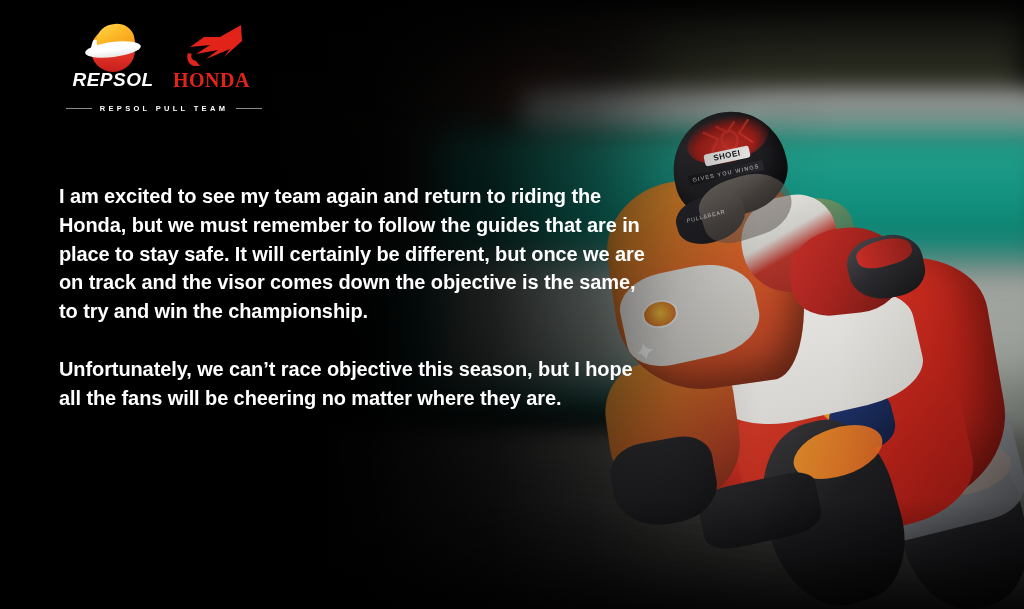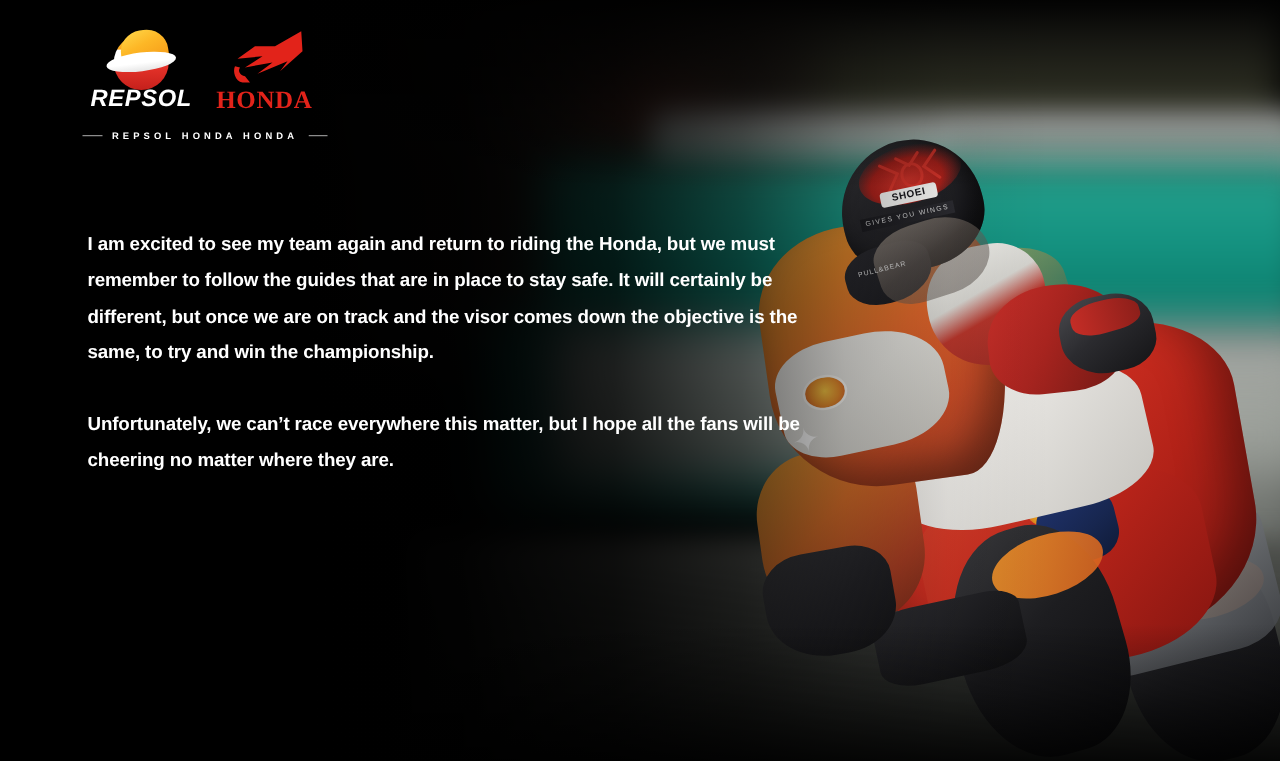--- a/index.html
+++ b/index.html
@@ -478,25 +478,24 @@
   }
 
   
   .quote {
     position: absolute;
     left: 59px; top: 182px;
     width: 590px;
     z-index: 20;
     font-family: "Liberation Sans", sans-serif;
     font-weight: bold;
-    font-size: 15px;
+    font-size: 20px;
     line-height: 28.8px;
     color: #ffffff;
     letter-spacing: -0.1px;
-    margin-left: 11px;
   }
   .quote p { margin: 0; }
   .quote p + p { margin-top: 28.8px; }
 
   
   .name-banner {
     position: absolute;
     left: 0px; top: 489px;
     width: 420px; height: 42px;
     z-index: 20;
@@ -615,24 +614,24 @@
             <path d="M4 30 C2 34 4 42 10 43 L16 43 L12 38 C8 37 6 34 8 31 Z"></path>
           </g>
         </svg>
         <div class="honda-word">HONDA</div>
       </div>
 
     </div>
 
     <div class="team-line">
       <div class="team-rule"></div>
-      <div class="team-text">REPSOL HONDA HONDA</div>
+      <div class="team-text">REPSOL PULL TEAM</div>
       <div class="team-rule"></div>
     </div>
   </div>
 
   <div class="quote">
     <p>I am excited to see my team again and return to riding the Honda, but we must remember to follow the guides that are in place to stay safe. It will certainly be different, but once we are on track and the visor comes down the objective is the same, to try and win the championship.</p>
-    <p>Unfortunately, we can’t race everywhere this matter, but I hope all the fans will be cheering no matter where they are.</p>
+    <p>Unfortunately, we can’t race objective this season, but I hope all the fans will be cheering no matter where they are.</p>
   </div>
 
 
 </div>
 
 </body></html>

